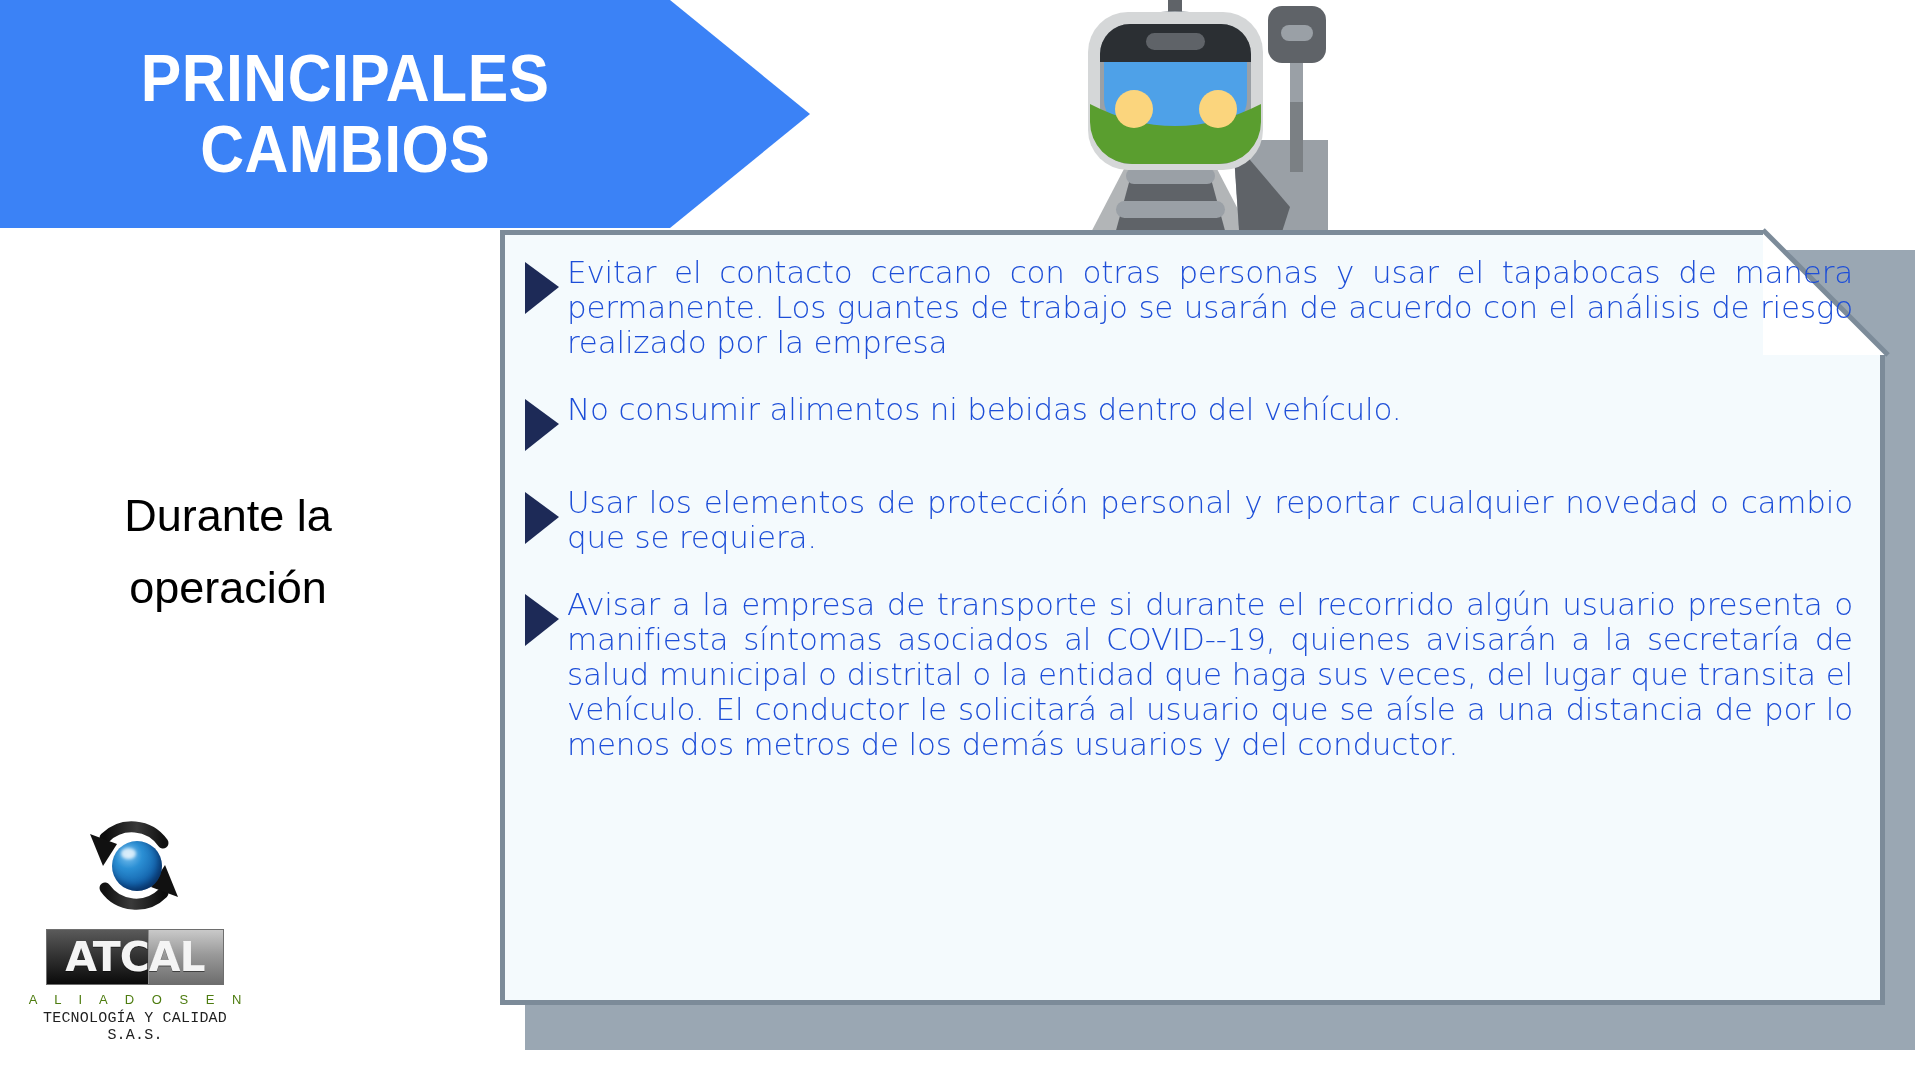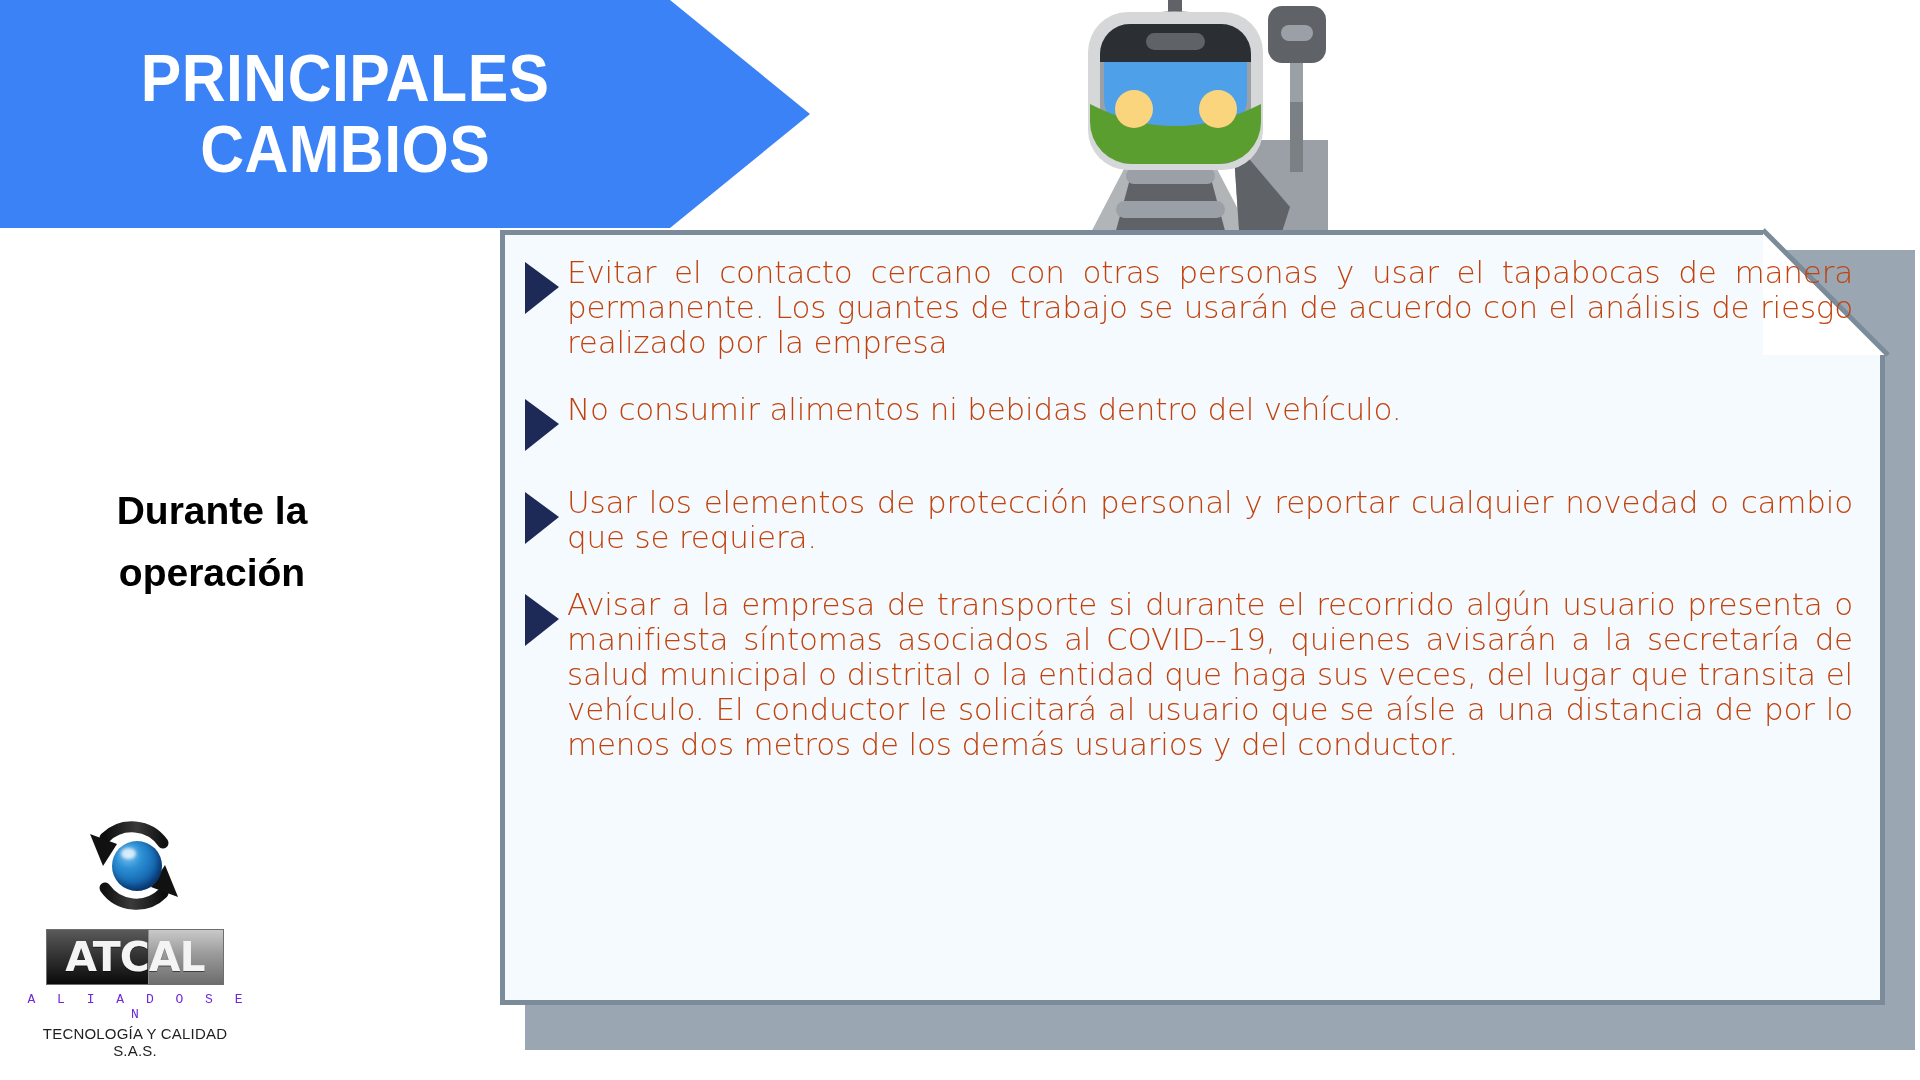--- a/index.html
+++ b/index.html
@@ -30,26 +30,26 @@
     line-height:1.08;
     letter-spacing:0.5px;
     text-align:center;
     transform:scaleX(0.92);
     white-space:pre-line;
   }
 
   
   #section-label{
     position:absolute;
-    left:32px;top:480px;
+    left:48px;top:480px;
     width:360px;
     text-align:center;
     font-family:"Liberation Sans", sans-serif;
-    font-weight:bold;
-    font-size:39px;
+    font-weight:normal;
+    font-size:45px;
     line-height:1.6;
     color:#000000;
   }
 
   
   #brand-logo{
     position:absolute;
     left:20px;top:808px;
     width:230px;
   }
@@ -94,30 +94,30 @@
     font-family:"DejaVu Sans", sans-serif;
     font-weight:bold;
     font-size:41px;
     letter-spacing:-1px;
     color:#f4f4f4;
     text-shadow:0 1px 0 rgba(0,0,0,.5);
   }
   .tagline-1{
     margin-top:7px;
     text-align:center;
-    font-family:Liberation Mono, monospace;
+    font-family:Liberation Sans, sans-serif;
     font-size:13px;
     letter-spacing:7px;
-    color:#6d28d9;
+    color:#4d7c0f;
     padding-left:7px;
   }
   .tagline-2{
     margin-top:3px;
     text-align:center;
-    font-family:Liberation Sans, sans-serif;
+    font-family:Liberation Mono, monospace;
     font-size:15px;
     color:#1f1f1f;
     letter-spacing:.2px;
   }
 
   
   #tram-illustration{
     position:absolute;
     left:1028px;top:-8px;
     width:300px;height:268px;
@@ -169,21 +169,21 @@
     width:38px;height:56px;
     margin-right:6px;
     margin-top:5px;
   }
   .bullet-text{
     flex:1 1 auto;
     font-family:"DejaVu Sans", sans-serif;
     font-weight:300;
     font-size:31px;
     line-height:1.13;
-    color:#c2410c;
+    color:#1d4ed8;
     text-align:justify;
     letter-spacing:-0.2px;
   }
   .bullet-text.nojustify{ text-align:left; }
 </style>
 </head>
 <body>
 
 <div id="header-banner">
   <div id="header-title">PRINCIPALES

